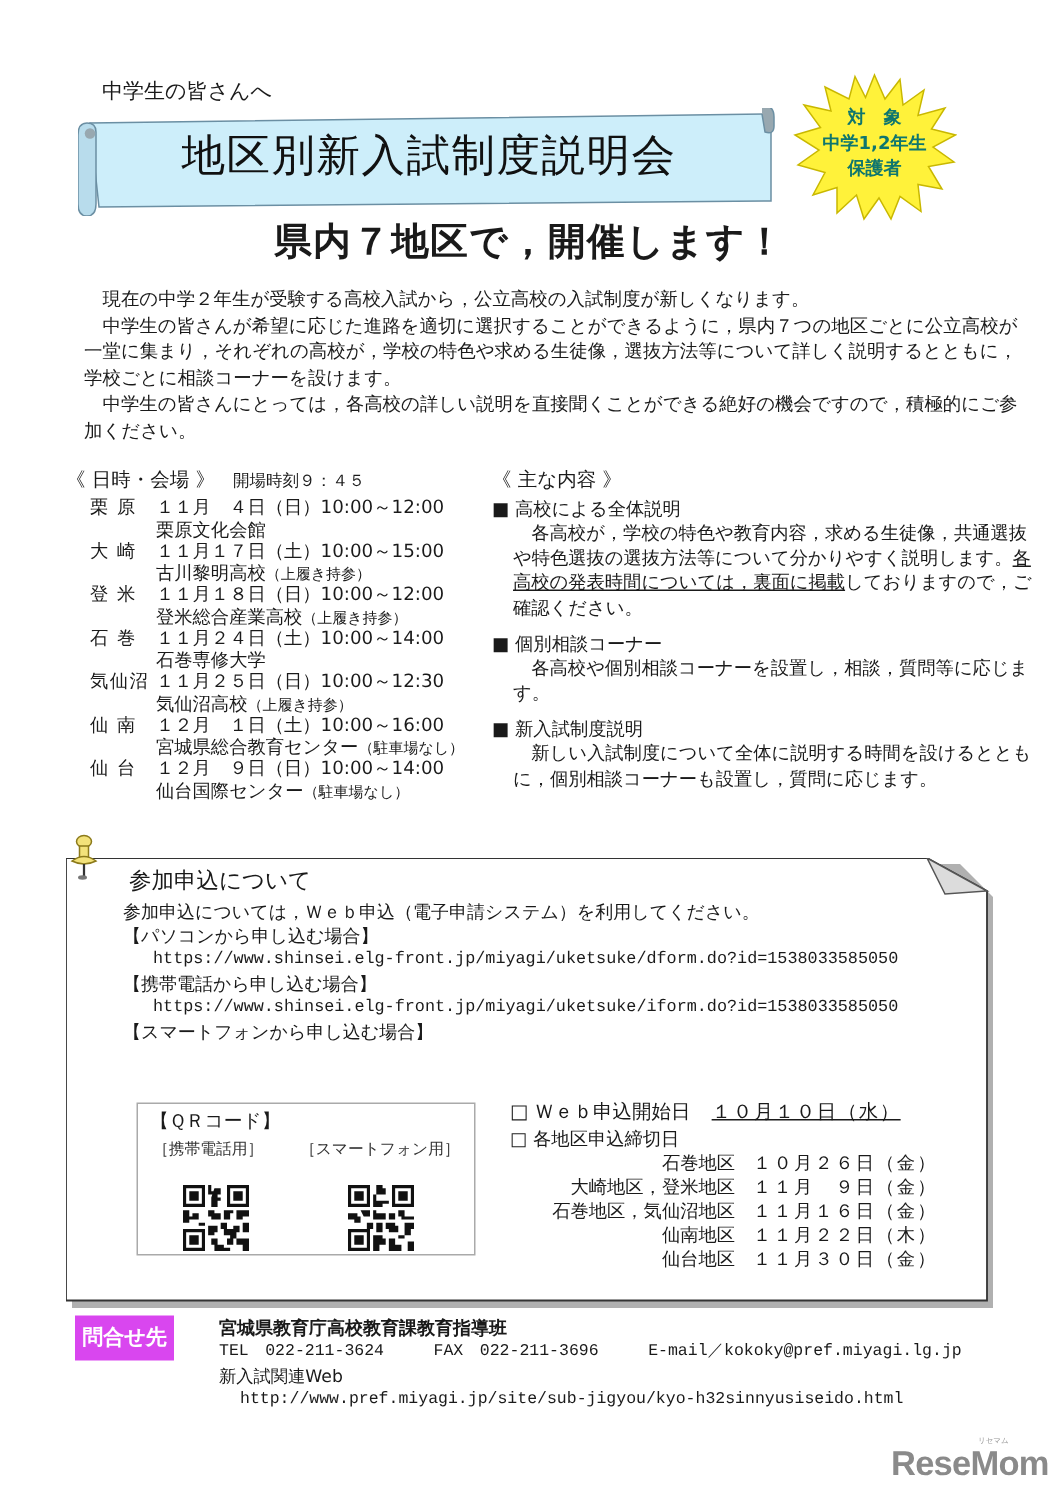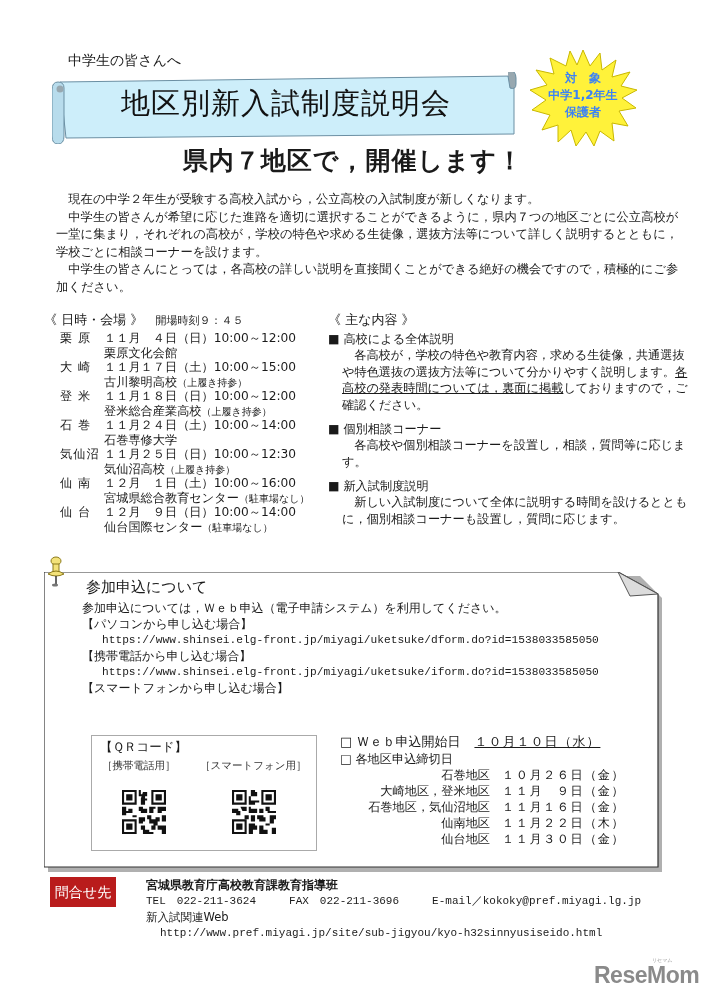--- a/index.html
+++ b/index.html
@@ -7,21 +7,21 @@
   body { position: relative; font-family: "DejaVu Sans", "Liberation Sans", sans-serif; color: #1a1a1a; }
   .abs { position: absolute; }
 
   
   .greeting { left: 68px; top: 52px; font-size: 14px; }
   .scroll { left: 52px; top: 72px; width: 470px; height: 70px; }
   .scroll svg { position: absolute; left: 0; top: 0; }
   .scroll-title { position: absolute; left: 24px; top: 12px; width: 420px; font-size: 29px; letter-spacing: 1px; font-weight: normal; color: #111; text-align: center; }
   .badge { left: 528px; top: 48px; width: 110px; height: 100px; }
   .badge svg { position: absolute; left: 0; top: 0; }
-  .badge-text { position: absolute; left: 0; top: 22px; width: 110px; text-align: center; font-weight: bold; font-size: 12px; line-height: 17px; color: #3b82f6; }
+  .badge-text { position: absolute; left: 0; top: 22px; width: 110px; text-align: center; font-weight: bold; font-size: 12px; line-height: 17px; color: #0f766e; }
   .headline { left: 0; top: 144px; width: 706px; text-align: center; font-size: 25px; font-weight: bold; letter-spacing: 1px; }
 
   
   .intro { left: 56px; top: 191px; width: 630px; font-size: 12.3px; line-height: 17.6px; }
   .intro p { text-indent: 1em; }
 
   
   .sched { left: 44px; top: 311px; width: 290px; font-size: 12.2px; }
   .sec-h { font-size: 13px; margin-bottom: 2px; }
   .sec-h .sub { font-size: 11px; margin-left: 8px; }
@@ -37,34 +37,34 @@
   .item-h { line-height: 16px; }
   .item-b { line-height: 16.5px; margin-left: 14px; text-indent: 1em; }
   .ul { text-decoration: underline; }
 
   
   .appbox { left: 44px; top: 572px; width: 614px; height: 295px; }
   .appbox svg { position: absolute; left: 0; top: 0; }
   .app-title { left: 86px; top: 578px; font-size: 15px; }
   .app-body { left: 82px; top: 600px; width: 560px; font-size: 12px; line-height: 16px; }
   .app-body .url { font-family: "Liberation Mono", "DejaVu Sans Mono", monospace; font-size: 11.2px; margin-left: 20px; }
-  .qrbox { left: 91px; top: 735px; width: 226px; height: 116px; border: 1px solid #aaa; background: #fff; }
+  .qrbox { left: 91px; top: 735px; width: 226px; height: 102px; border: 1px solid #aaa; background: #fff; }
   .qr-h { position: absolute; left: 8px; top: 3px; font-size: 12.5px; }
   .qr-lbl { position: absolute; top: 23px; font-size: 10.5px; color: #333; }
   .qr { position: absolute; top: 54px; width: 44px; height: 44px; }
   .dates { left: 340px; top: 732px; width: 290px; font-size: 12.2px; }
   .dates .start { font-size: 13px; line-height: 19px; }
   .dates .start .d { text-decoration: underline; margin-left: 14px; letter-spacing: 1px; }
   .dates .dl { line-height: 16px; }
   .dline { display: flex; line-height: 16px; }
   .dline .a { width: 150px; text-align: right; }
   .dline .b { margin-left: 12px; letter-spacing: 1.5px; }
 
   
-  .contact-lbl { left: 50px; top: 877px; width: 66px; height: 30px; background: #b91c1c; color: #fff; font-weight: normal; font-size: 14px; line-height: 30px; text-align: center; }
+  .contact-lbl { left: 50px; top: 877px; width: 66px; height: 30px; background: #d946ef; color: #fff; font-weight: bold; font-size: 14px; line-height: 30px; text-align: center; }
   .contact { left: 146px; top: 877px; width: 540px; font-family: "DejaVu Sans", sans-serif; font-size: 11.5px; line-height: 16px; }
   .contact .org { font-weight: bold; font-size: 12px; }
   .contact .mono { font-family: "Liberation Mono", monospace; font-size: 11px; }
   .contact .url2 { margin-left: 14px; }
   .logo { left: 594px; top: 962px; font-family: "Liberation Sans", sans-serif; font-weight: bold; font-size: 23px; color: #8a8a8a; letter-spacing: -0.5px; }
   .logo-sub { left: 652px; top: 957px; font-size: 5px; color: #999; }
 </style>
 </head>
 <body>
 

